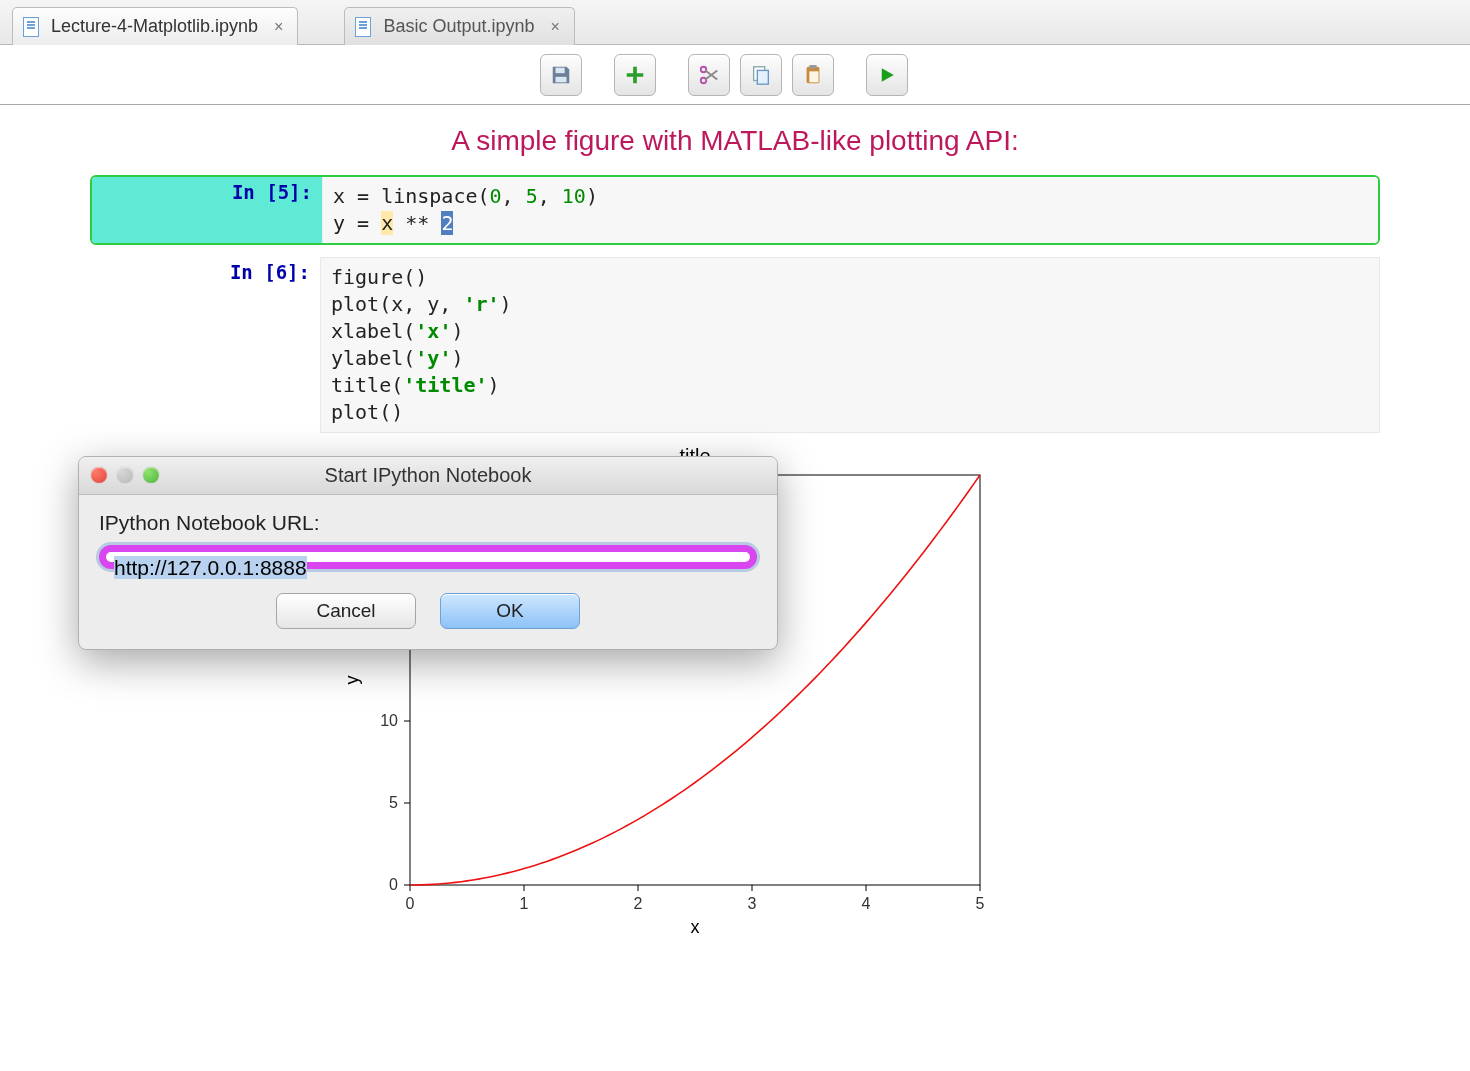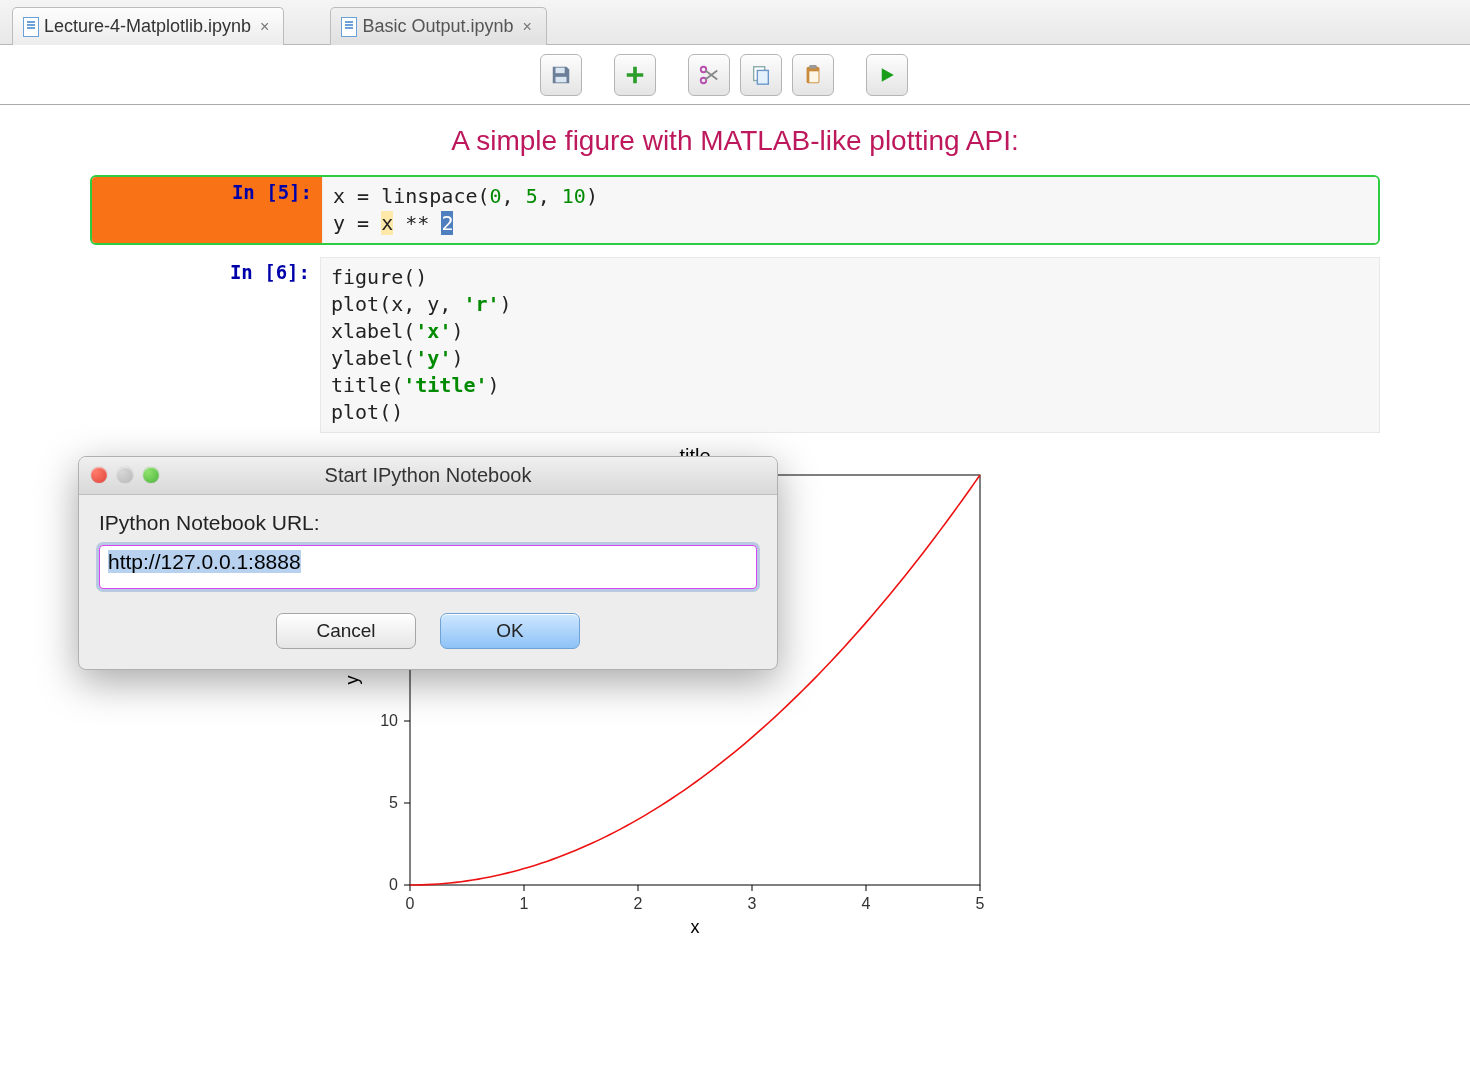--- a/index.html
+++ b/index.html
@@ -16,21 +16,21 @@
     background: linear-gradient(#f5f5f5,#e8e8e8);
     border-bottom: 1px solid #b8b8b8;
     display: flex;
     align-items: flex-end;
     padding-left: 12px;
     gap: 2px;
   }
   .tab {
     display: flex;
     align-items: center;
-    gap: 5px;
+    gap: 12px;
     padding: 8px 14px 8px 10px;
     background: linear-gradient(#fdfdfd,#ececec);
     border: 1px solid #bcbcbc;
     border-bottom: none;
     border-radius: 5px 5px 0 0;
     font-size: 18px;
     color: #333;
     position: relative;
     top: 1px;
   }
@@ -107,21 +107,21 @@
     line-height: 1.35;
     white-space: pre;
     color:#222;
   }
   .selected-wrap{
     display:flex; flex:1;
     border:2px solid #2ecc40;
     border-radius:6px;
     overflow:hidden;
   }
-  .selected-wrap .prompt{ padding-top:4px; background:#f97316;}
+  .selected-wrap .prompt{ padding-top:4px; background:#5eead4;}
   .selected-wrap .code-input{ border:none; border-left:1px solid #eee;}
   .num  { color:#008b00; }
   .str  { color:#008b00; font-weight:bold; }
   .strbold { color:#008b00; font-weight:bold; }
   .hl-y { background:#ffe9a8; }
   .hl-sel { background:#4f7fbf; color:#fff; }
   .output {
     margin-left: 340px;
     margin-top: 10px;
   }
@@ -152,23 +152,23 @@
   .tl{ width:16px; height:16px; border-radius:50%; box-shadow: inset 0 1px 1px rgba(255,255,255,.6), 0 0 1px rgba(0,0,0,.4);}
   .red{ background: radial-gradient(circle at 30% 30%, #ff7b6b, #e0443a);}
   .yel{ background: radial-gradient(circle at 30% 30%, #d7d7d7, #b8b8b8);}
   .grn{ background: radial-gradient(circle at 30% 30%, #8fe36f, #4db33a);}
   .dialog-title-text{ margin:0 auto; }
   .dialog-body{
     padding: 16px 20px 20px 20px;
   }
   .dlabel{ font-size:21px; color:#222; margin-bottom:10px; }
   .dinput{
-    width:100%; height:44px;
-    border:1px solid #d946ef;
-    border-radius:4px;
+    width:100%; height:24px;
+    border:7px solid #d946ef;
+    border-radius:12px;
     background:#fff;
     box-shadow: 0 0 0 3px rgba(120,160,210,.45);
     font-size:21px; padding:4px 8px;
   }
   .dinput span.sel{ background:#b7d1ef; }
   .dbuttons{
     display:flex; justify-content:center; gap:24px; margin-top:24px;
   }
   .dbtn{
     width:140px; height:36px;

